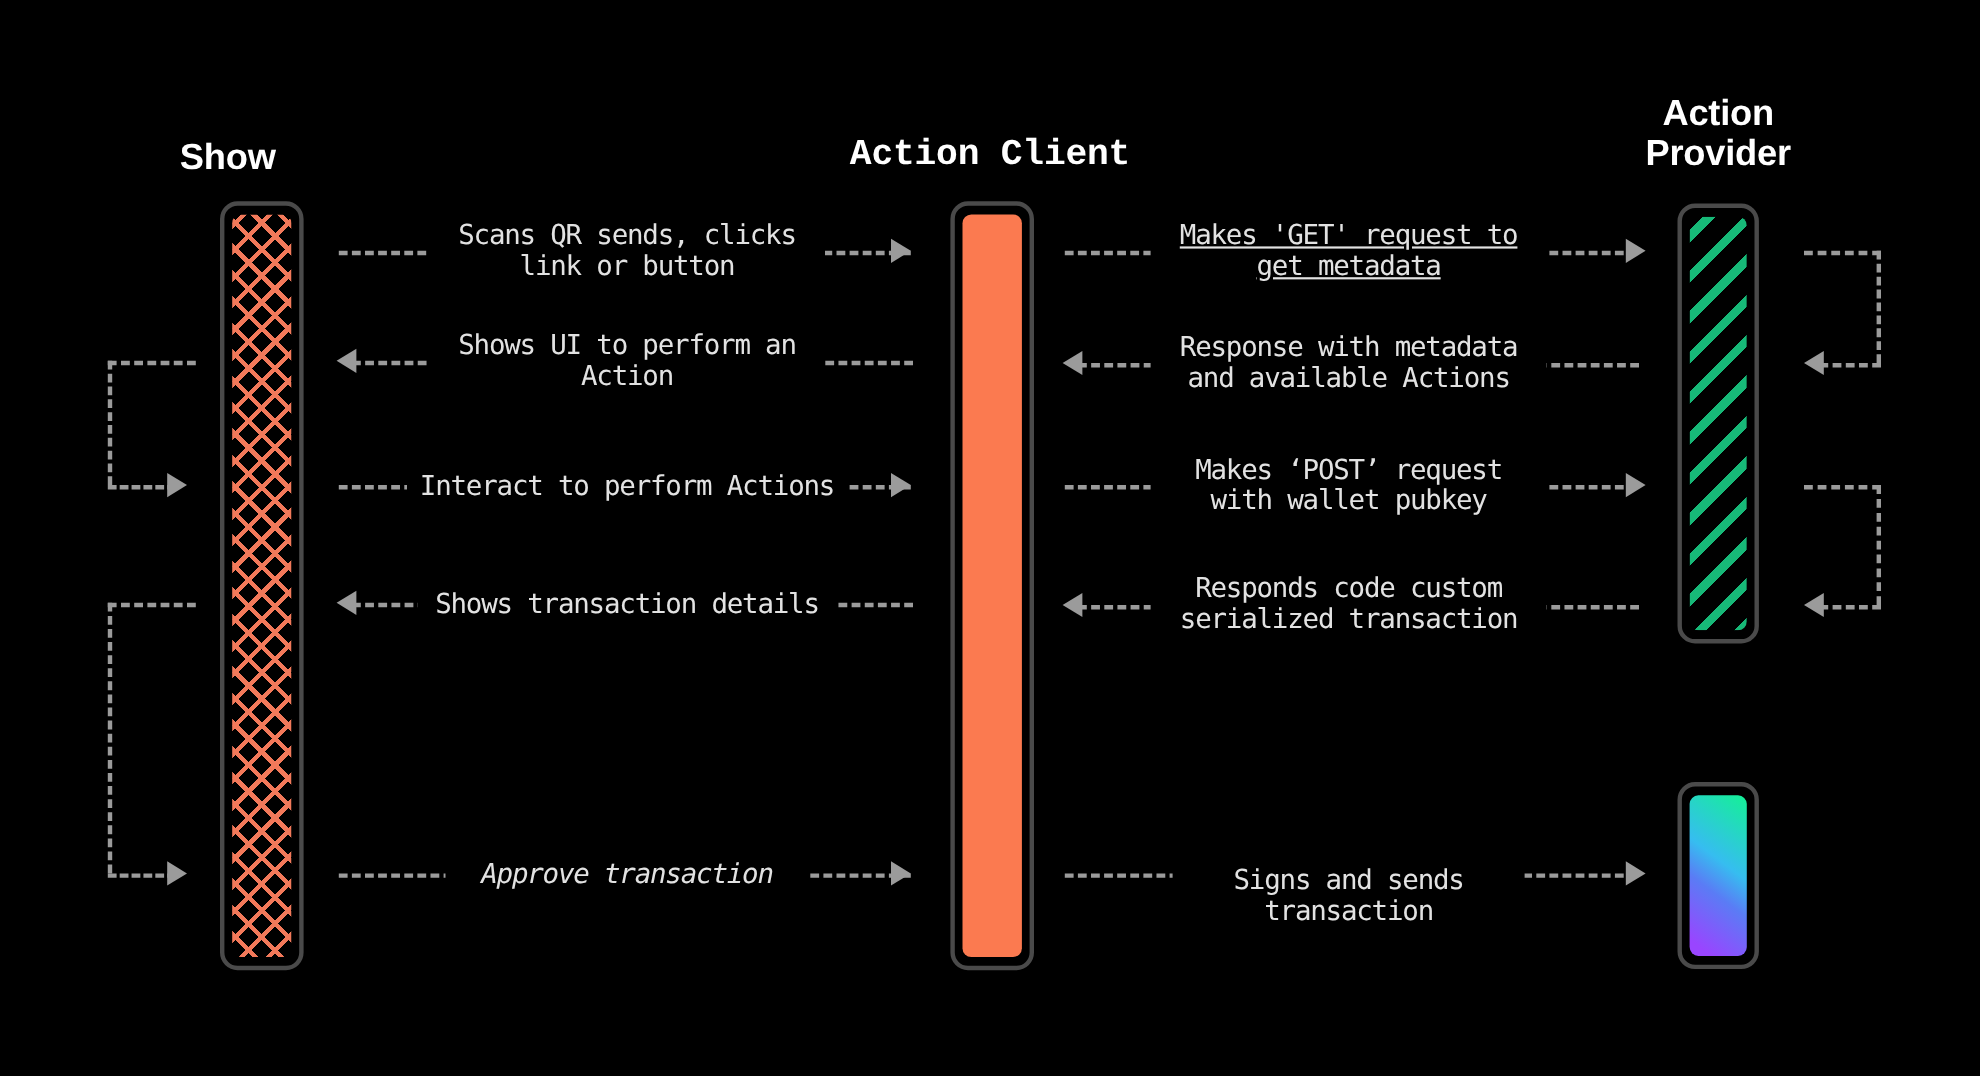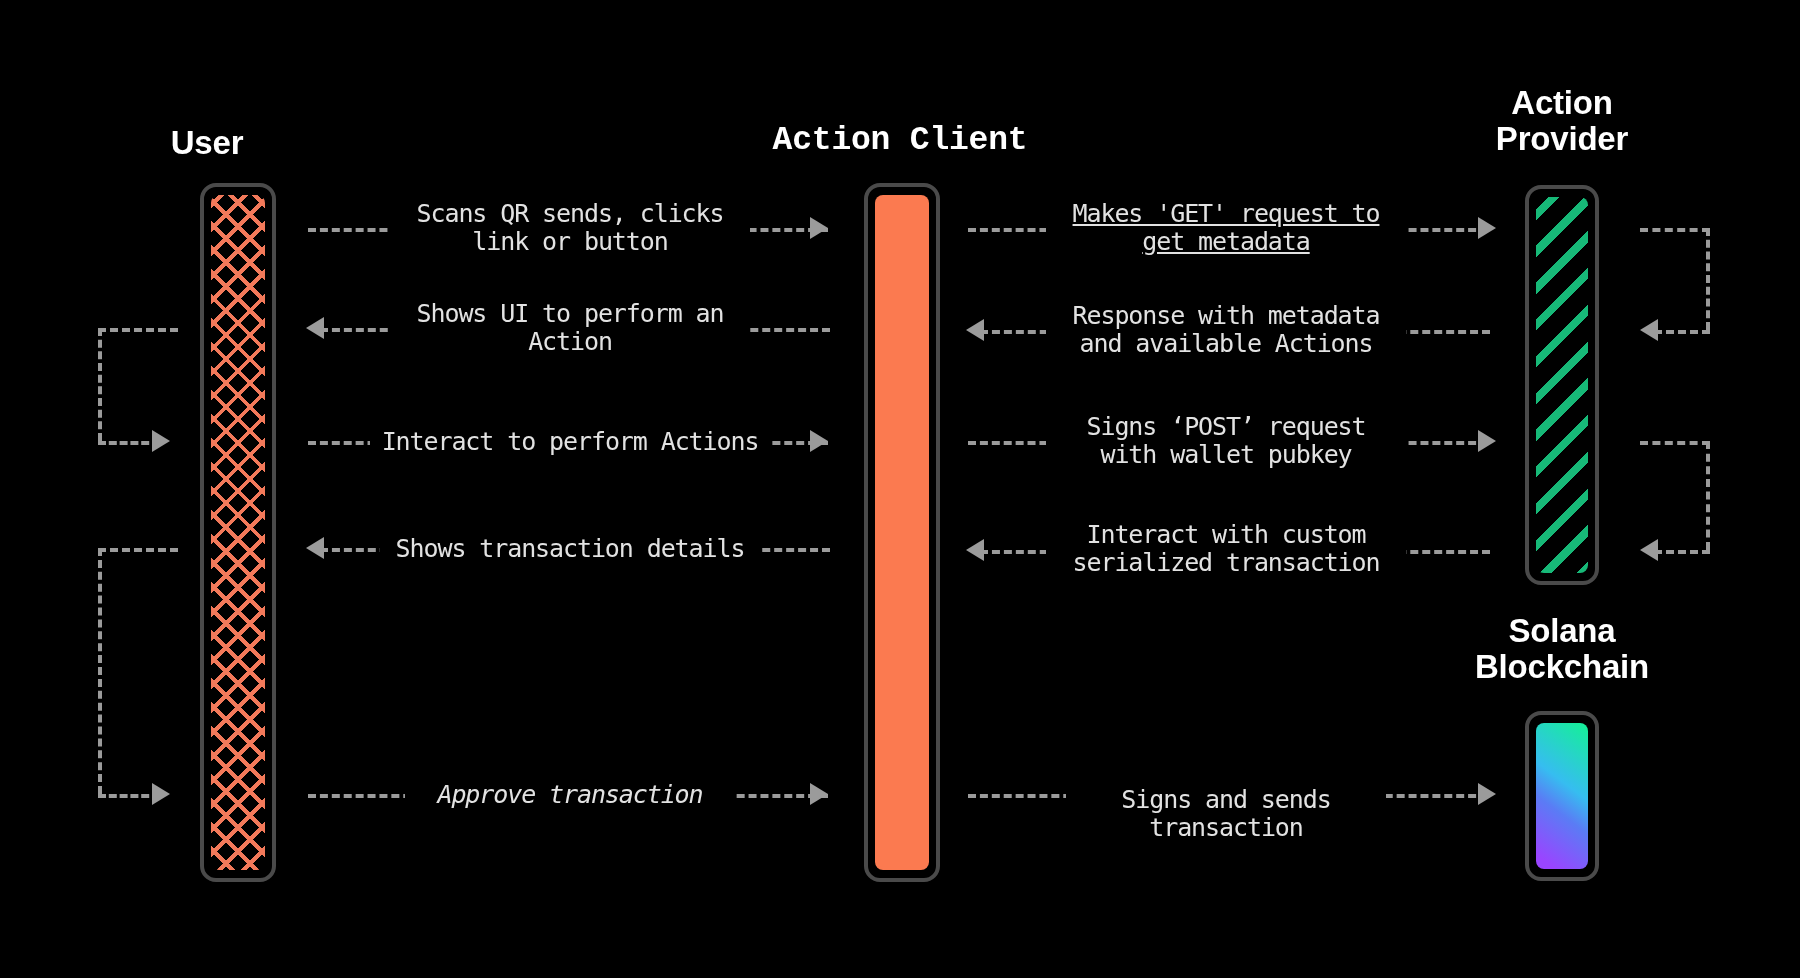--- a/index.html
+++ b/index.html
@@ -98,26 +98,24 @@
   
   .loop { position:absolute; z-index:1; }
   .loop .seg-h { position:absolute; height:0; border-top:4px dashed #9b9b9b; }
   .loop .seg-v { position:absolute; width:0; border-left:4px dashed #9b9b9b; }
 </style>
 </head>
 <body>
 
 <div id="stage">
 
-  <div class="title user">User</div>
+  <div class="title user">Show</div>
   <div class="title client">Action Client</div>
   <div class="title provider">Action
 Provider</div>
-  <div class="title blockchain">Solana
-Blockchain</div>
 
   <div class="lifeline ll-user">
     <div class="fill fill-hatch"></div>
   </div>
   <div class="lifeline ll-client">
     <div class="fill fill-solid"></div>
   </div>
   <div class="lifeline ll-provider">
     <div class="fill fill-stripe"></div>
   </div>
@@ -167,28 +165,28 @@
   <div class="msg">
     <div class="dash" style="left:980px; top:330px; width:510px;"></div>
     <div class="arrow left" style="left:966px; top:319px;"></div>
     <div class="msg-label" style="left:1046px; top:302px; width:360px;">Response with metadata
 and available Actions</div>
   </div>
 
   <div class="msg">
     <div class="dash" style="left:968px; top:441px; width:520px;"></div>
     <div class="arrow right" style="left:1478px; top:430px;"></div>
-    <div class="msg-label" style="left:1046px; top:413px; width:360px;">Signs ‘POST’ request
+    <div class="msg-label" style="left:1046px; top:413px; width:360px;">Makes ‘POST’ request
 with wallet pubkey</div>
   </div>
 
   <div class="msg">
     <div class="dash" style="left:980px; top:550px; width:510px;"></div>
     <div class="arrow left" style="left:966px; top:539px;"></div>
-    <div class="msg-label" style="left:1046px; top:521px; width:360px;">Interact with custom
+    <div class="msg-label" style="left:1046px; top:521px; width:360px;">Responds code custom
 serialized transaction</div>
   </div>
 
   <div class="msg">
     <div class="dash" style="left:968px; top:794px; width:520px;"></div>
     <div class="arrow right" style="left:1478px; top:783px;"></div>
     <div class="msg-label" style="left:1066px; top:766px; width:320px;margin-top:20px;">Signs and sends
 transaction</div>
   </div>
 

